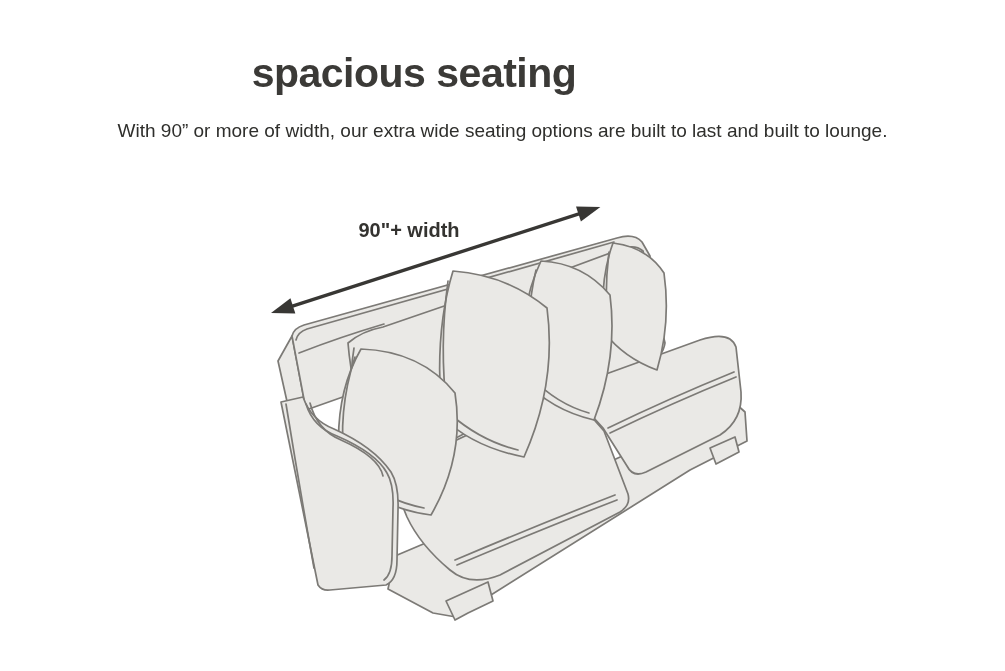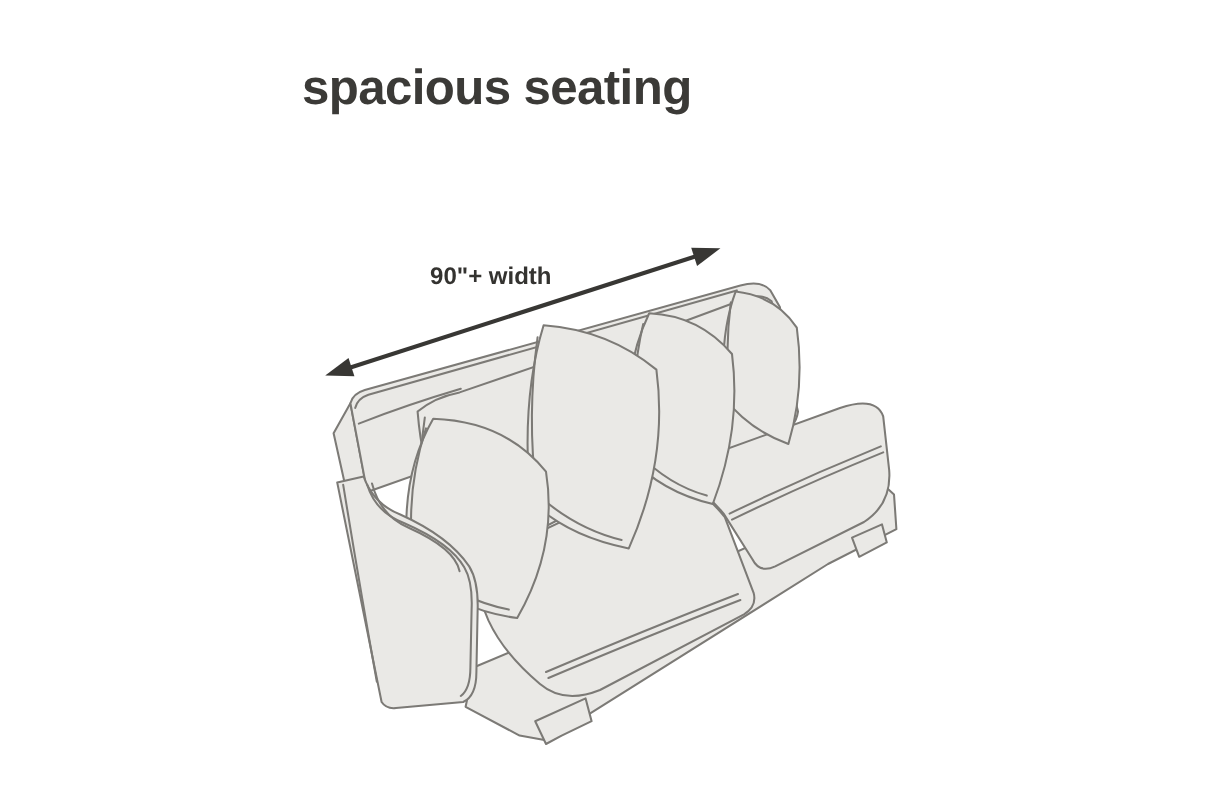--- a/index.html
+++ b/index.html
@@ -40,20 +40,21 @@
   }
 </style>
 </head>
 <body>
 
 <div class="page">
 
   <div class="headline">spacious seating</div>
 
   <div class="description">
+    <div class="line">With 90” or more of width, our extra wide seating options are built to last and built to lounge.</div>
   </div>
 
   <svg class="illustration" viewBox="0 0 1005 671" width="1005" height="671" aria-hidden="true">
 
     <g fill="#383734" stroke="#383734">
       <g transform="translate(271,313) rotate(-17.85)">
         <line x1="16" y1="0" x2="330" y2="0" stroke-width="3.4"></line>
         <polygon points="0,0 23,-8 23,8" stroke="none"></polygon>
         <polygon points="346,0 323,-8 323,8" stroke="none"></polygon>
       </g>

